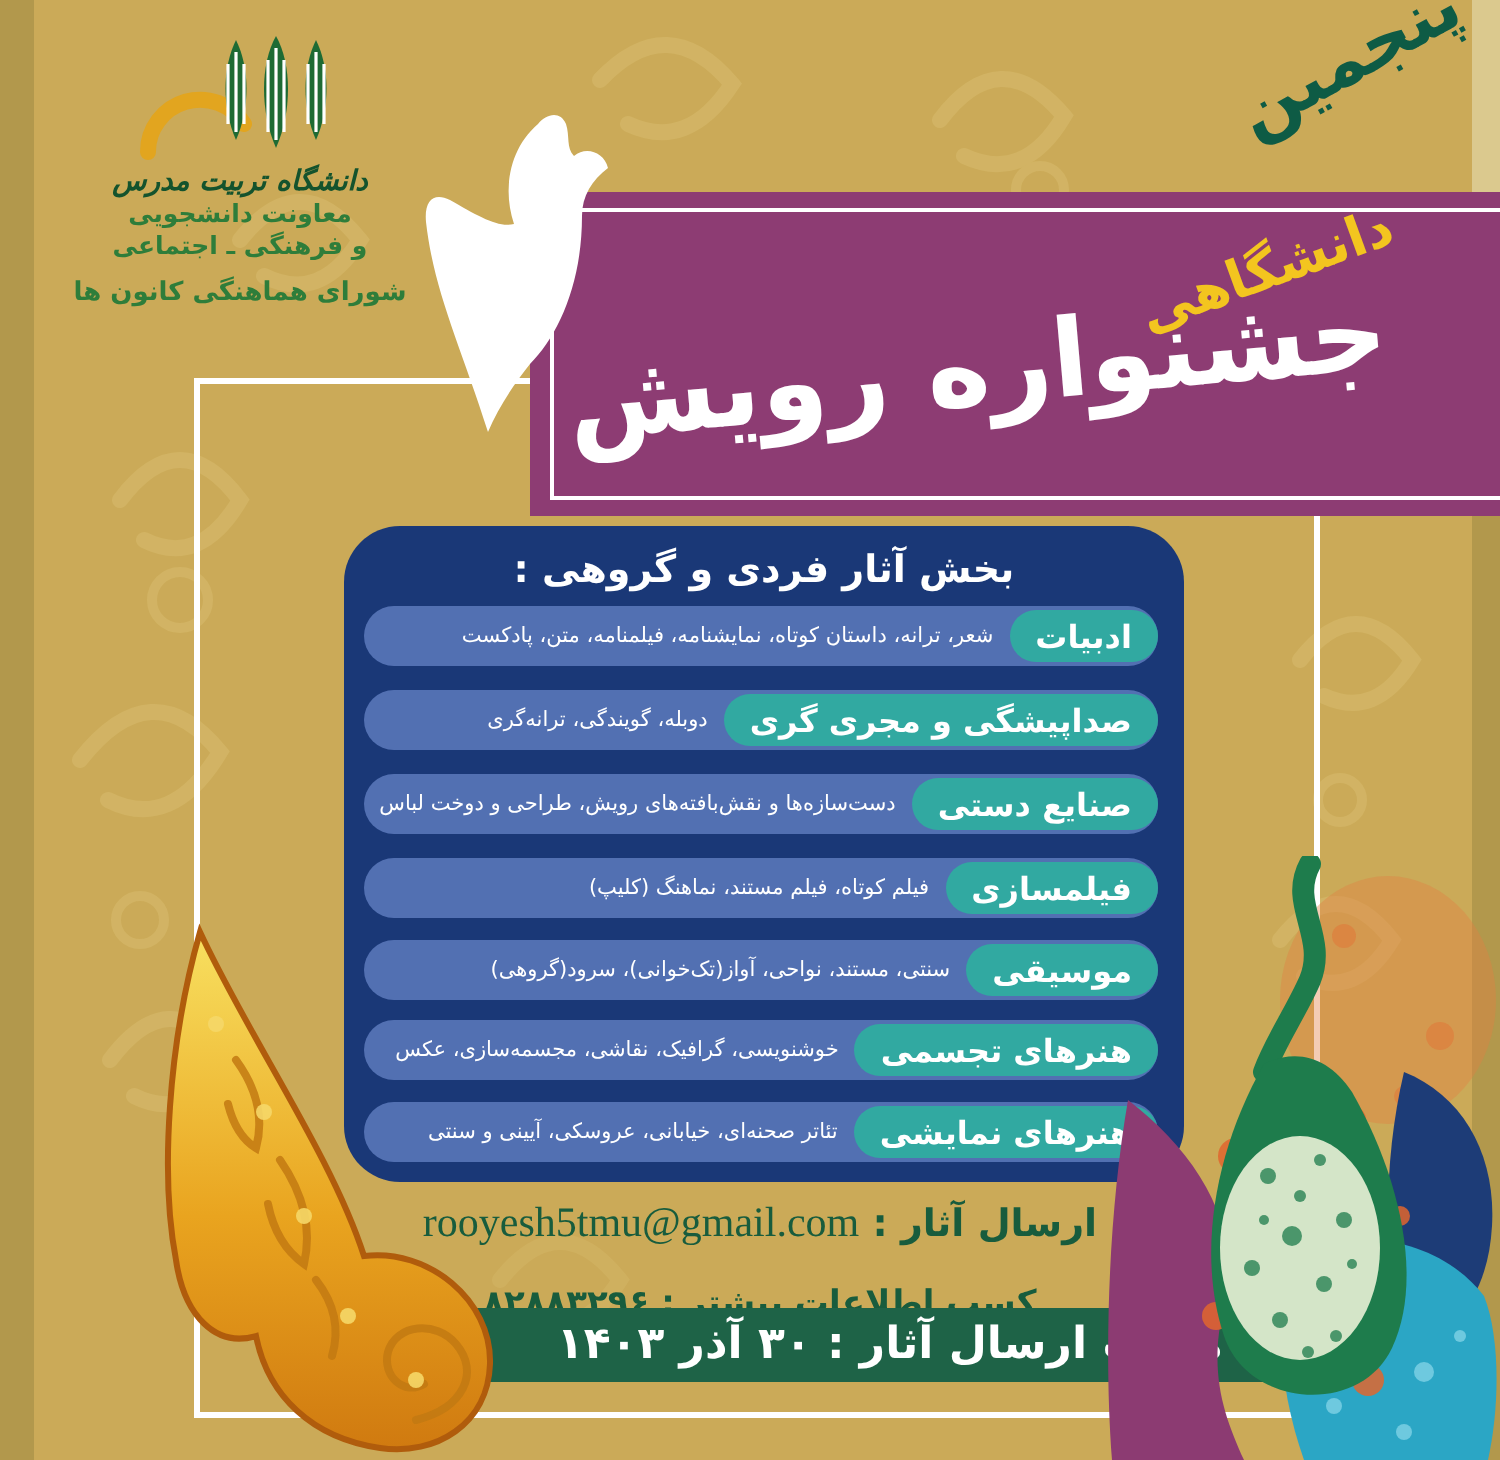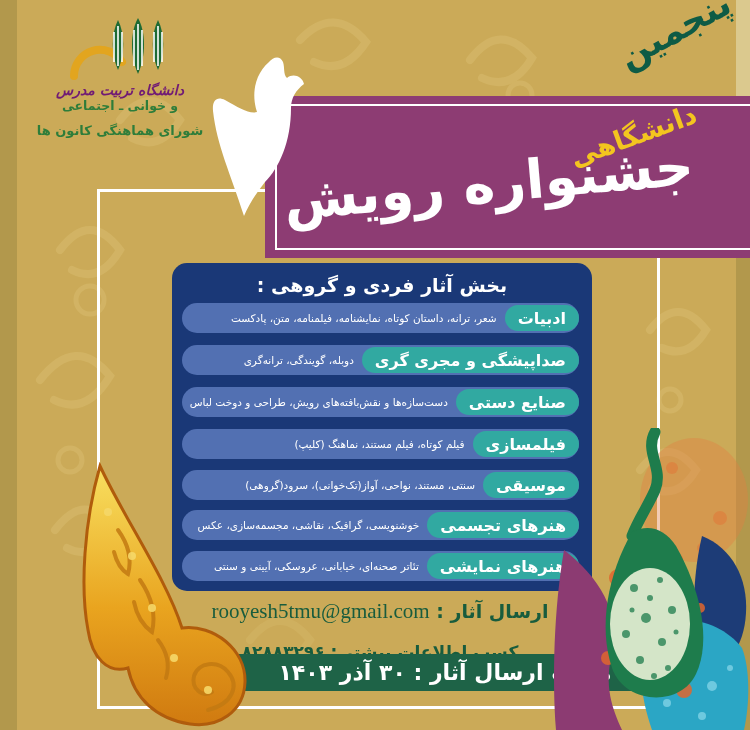--- a/index.html
+++ b/index.html
@@ -19,37 +19,37 @@
   
   .fl{background:#ffffff;}
   .fl-top{left:97px;top:189px;width:172px;height:3px;}
   .fl-left{left:97px;top:189px;width:3px;height:520px;}
   .fl-bottom{left:97px;top:706px;width:563px;height:3px;}
   .fl-right{left:657px;top:256px;width:3px;height:453px;}
 
   
   .logo{left:36px;top:18px;width:168px;text-align:center;color:#2c7a3c;direction:rtl;}
   .logo .mark{margin:0 auto;}
-  .uni-name{font-family:"DejaVu Serif",serif;font-style:italic;font-weight:bold;font-size:14px;margin-top:2px;color:#701a75;}
+  .uni-name{font-family:"DejaVu Serif",serif;font-style:italic;font-weight:bold;font-size:14px;margin-top:2px;color:#14532d;}
   .org-line{font-size:12.5px;font-weight:bold;line-height:1.25;color:#2e7d3a;}
   .org-line3{margin-top:9px;font-size:13px;}
 
   
   .edition{left:606px;top:12px;width:130px;font-size:35px;font-weight:bold;color:#0e5b45;
            transform:rotate(-29deg);direction:rtl;}
   .title-box{left:265px;top:96px;width:485px;height:162px;background:#8d3c73;}
   .title-border{position:absolute;left:10px;top:8px;right:-4px;bottom:8px;border:2px solid #fff;border-right:none;}
   .title-main{position:absolute;left:10px;right:48px;top:56px;text-align:center;
               font-size:54px;font-weight:bold;color:#ffffff;transform:rotate(-5deg);direction:rtl;white-space:nowrap;}
   .title-sub{position:absolute;right:50px;top:24px;font-size:27px;font-weight:bold;color:#f3c51f;
              transform:rotate(-20deg);direction:rtl;}
   .bird{left:198px;top:50px;}
 
   
-  .works-box{left:172px;top:263px;width:420px;height:328px;border-radius:15px;background:#1a3877;}
+  .works-box{left:172px;top:263px;width:420px;height:328px;border-radius:28px;background:#1a3877;}
   .works-header{position:absolute;left:0;right:0;top:11px;text-align:center;color:#fff;
                 font-size:19px;font-weight:bold;direction:rtl;}
   .work-row{position:absolute;left:10px;right:13px;height:30px;border-radius:16px;background:#5270b2;
             direction:rtl;display:flex;align-items:center;}
   .row-pill{height:26px;border-radius:16px;background:#31a9a1;color:#fff;font-weight:bold;font-size:16px;
             padding:0 13px;display:flex;align-items:center;flex:none;white-space:nowrap;}
   .row-desc{color:#fff;font-size:10.5px;padding:0 8px;white-space:nowrap;}
   .r1{top:40px;} .r2{top:82px;} .r3{top:124px;} .r4{top:166px;} .r5{top:207px;} .r6{top:247px;} .r7{top:288px;}
 
   
@@ -113,21 +113,22 @@
           <path d="M62,14 L62,44"></path>
         <path d="M78,6 L78,52"></path>
           <path d="M74,12 L74,48"></path>
           <path d="M82,12 L82,48"></path>
         <path d="M98,8 L98,48"></path>
           <path d="M94,14 L94,44"></path>
           <path d="M102,14 L102,44"></path>
       </g>
     </svg>
     <div class="uni-name">دانشگاه تربیت مدرس</div>
-    <div class="org-line">و خوانی ـ اجتماعی</div>
+    <div class="org-line">معاونت دانشجویی</div>
+    <div class="org-line">و فرهنگی ـ اجتماعی</div>
     <div class="org-line org-line3">شورای هماهنگی کانون ها</div>
   </div>
 
   <div class="abs edition z2">پنجمین</div>
 
   <div class="abs title-box z3">
     <div class="title-border"></div>
     <div class="title-sub">دانشگاهی</div>
     <div class="title-main">جشنواره رویش</div>
   </div>

